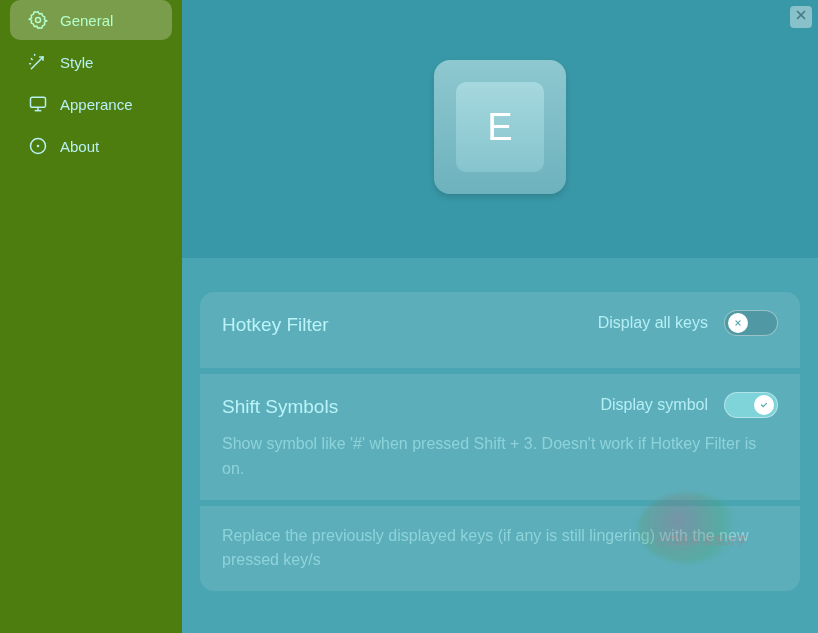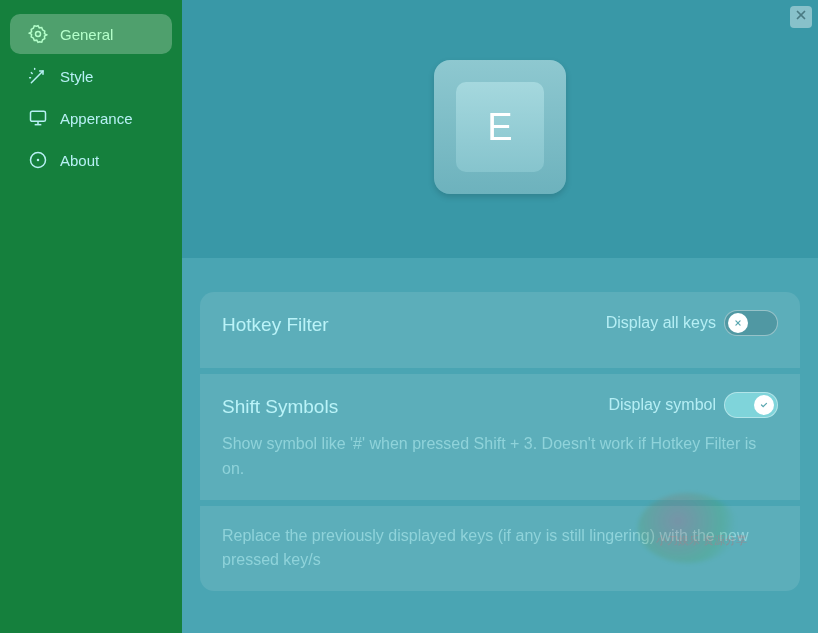--- a/index.html
+++ b/index.html
@@ -1,19 +1,19 @@
 <!DOCTYPE html>
 <html><head>
 <meta charset="utf-8">
 <style>
 * { box-sizing: border-box; margin: 0; padding: 0; }
 body { font-family: -apple-system, BlinkMacSystemFont, "Segoe UI", sans-serif; width: 818px; height: 633px; overflow: hidden; background: #4aa5b3; position: relative; }
 .close-btn { position: absolute; top: 6px; right: 6px; width: 22px; height: 22px; background: rgba(255,255,255,0.4); border-radius: 4px; display: flex; align-items: center; justify-content: center; cursor: pointer; z-index: 100; }
 .close-btn svg { width: 14px; height: 14px; }
-.sidebar { position: absolute; left: 0; top: 0; width: 182px; height: 100%; background: #15803d; padding-top: 14px; }
+.sidebar { position: absolute; left: 0; top: 0; width: 182px; height: 100%; background: #4d7c0f; }
 .sidebar-item { display: flex; align-items: center; gap: 12px; padding: 10px 18px; margin: 0 10px 2px 10px; border-radius: 10px; cursor: pointer; color: #b8f0f5; font-size: 15px; }
 .sidebar-item.active { background: rgba(255,255,255,0.25); color: #b4ffca; }
 .sidebar-item .icon { width: 20px; height: 20px; display: flex; align-items: center; justify-content: center; flex-shrink: 0; }
 .sidebar-item svg { width: 20px; height: 20px; }
 .main { position: absolute; left: 182px; top: 0; right: 0; height: 100%; }
 .preview-area { height: 258px; background: #3998a7; position: relative; }
 .keycap { position: absolute; left: 50%; top: 60px; transform: translateX(-50%); width: 132px; height: 134px; background: linear-gradient(#8ec8d0,#6db2bd); border-radius: 16px; display: flex; align-items: center; justify-content: center; box-shadow: 0 3px 6px rgba(0,0,0,0.15); }
 .keycap-inner { width: 88px; height: 90px; background: linear-gradient(#a5d8de,#86c4cd); border-radius: 10px; display: flex; align-items: center; justify-content: center; color: #fff; font-size: 38px; font-weight: 400; }
 .desktop-icon { position: absolute; left: 300px; top: 150px; text-align: center; color: #fff; font-size: 12px; width: 90px; }
 .desktop-icon .globe-wrap { position: relative; width: 50px; height: 50px; margin: 0 auto 4px; }
@@ -24,21 +24,21 @@
 .desktop-icon .shortcut-ov svg { width:10px; height:10px; }
 .desktop-icon .line { line-height: 1.35; }
 .settings-area { padding: 34px 18px 0 18px; }
 .setting-block { background: rgba(255,255,255,0.10); border-radius: 14px; padding: 18px 22px; margin-bottom: 6px; }
 .setting-block + .setting-block { border-radius: 0; }
 .setting-block:first-child { border-radius: 14px 14px 0 0; }
 .setting-block:nth-child(2) { border-radius: 0; }
 .setting-block:last-child { border-radius: 0 0 14px 14px; }
 .setting-head { display: flex; align-items: flex-end; justify-content: space-between; margin-bottom: 14px; }
 .setting-title { font-size: 19px; color: #baf3f8; font-weight: 500; }
-.setting-right { display: flex; align-items: center; gap: 8px; }
+.setting-right { display: flex; align-items: center; gap: 16px; }
 .setting-rlabel { font-size: 16px; color: #b5eef4; }
 .toggle { width: 54px; height: 26px; border-radius: 14px; position: relative; cursor: pointer; }
 .toggle.off { background: rgba(0,0,0,0.12); border: 1px solid rgba(255,255,255,0.4); }
 .toggle.on { background: #7fd4da; border: 1px solid rgba(255,255,255,0.4); }
 .toggle .knob { position: absolute; width: 20px; height: 20px; border-radius: 50%; background: #fff; top: 2px; display:flex; align-items:center; justify-content:center; }
 .toggle.off .knob { left: 3px; }
 .toggle.on .knob { right: 3px; }
 .toggle .knob svg { width:10px; height:10px; }
 .setting-desc { font-size: 16px; color: #8fd3da; line-height: 1.55; }
 .watermark { position: absolute; right: 80px; bottom: 70px; opacity: 0.35; pointer-events: none; }

